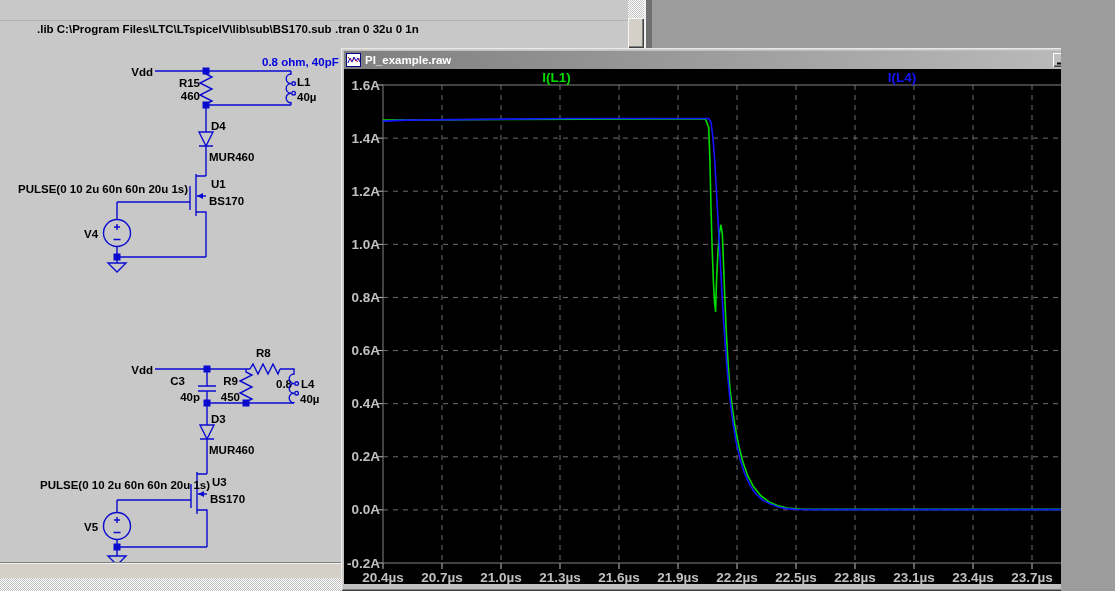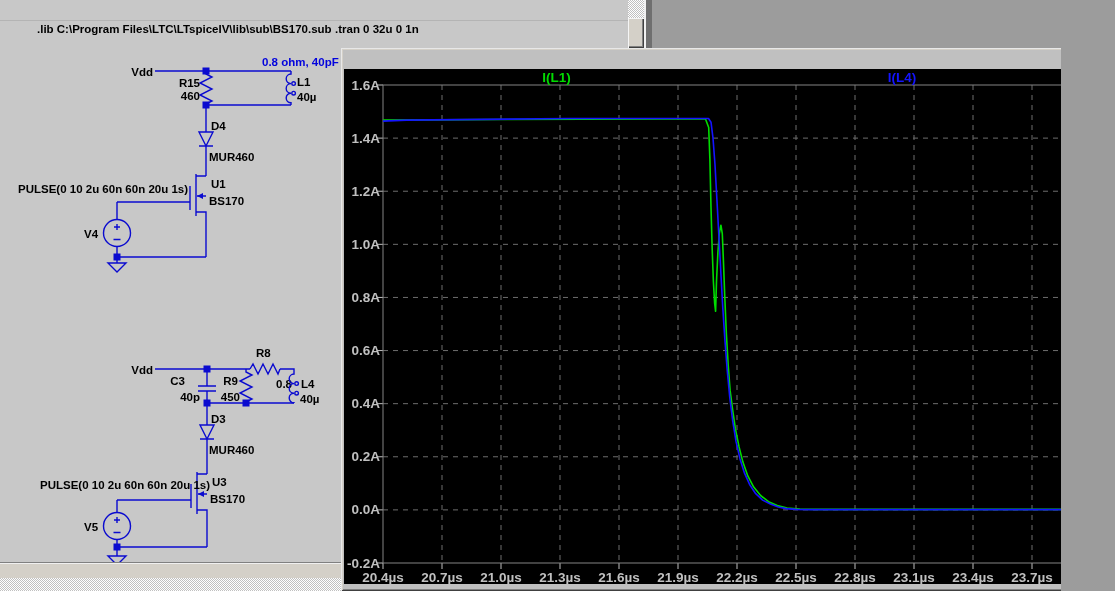--- a/index.html
+++ b/index.html
@@ -173,20 +173,44 @@
     <div id="sch-bottom-line"></div>
     <div id="sch-bottom-bar"></div>
     <div id="sch-hscroll" class="checker"></div>
   </div>
 
   <div class="vline-white"></div>
   <div class="vband-dark"></div>
   <div id="mdi-top-right"></div>
 
   <div id="wave-window">
+    <div id="titlebar">
+      <svg class="win-icon" viewBox="0 0 16 16">
+        <rect x="0.5" y="1.5" width="14" height="13" fill="#ffffff" stroke="#000080"></rect>
+        <path d="M2,11 L4,6 L6,10 L8,5 L10,9 L12,6 L14,10" fill="none" stroke="#0000cc" stroke-width="1"></path>
+        <path d="M2,5 L5,9 L8,7 L11,10 L14,6" fill="none" stroke="#cc0000" stroke-width="1" stroke-dasharray="1.5 1"></path>
+      </svg>
+      <span class="title-text">PI_example.raw</span>
+      <div class="tb-btn" id="btn-min">
+        <svg width="10" height="9" viewBox="0 0 10 9">
+          <path d="M1,7.5 H7" stroke="#000" stroke-width="2"></path>
+        </svg>
+      </div>
+      <div class="tb-btn" id="btn-max">
+        <svg width="10" height="9" viewBox="0 0 10 9">
+          <rect x="0.5" y="1.5" width="8" height="7" fill="none" stroke="#000"></rect>
+          <path d="M0.5,2 H8.5" stroke="#000" stroke-width="2"></path>
+        </svg>
+      </div>
+      <div class="tb-btn" id="btn-close">
+        <svg width="9" height="9" viewBox="0 0 9 9">
+          <path d="M1.5,1.5 L7.5,7.5 M7.5,1.5 L1.5,7.5" stroke="#000" stroke-width="1.6"></path>
+        </svg>
+      </div>
+    </div>
     <div id="client"><svg width="765" height="515">
           <rect x="0" y="0" width="765" height="515" fill="#000000"></rect>
           <line x1="39" y1="494" x2="39" y2="500" stroke="#c0c0c0"></line>
           <line x1="98.00000000000011" y1="16" x2="98.00000000000011" y2="494" stroke="#6e6e6e" stroke-dasharray="5 5"></line>
           <line x1="98.00000000000011" y1="494" x2="98.00000000000011" y2="500" stroke="#c0c0c0"></line>
           <line x1="157.00000000000023" y1="16" x2="157.00000000000023" y2="494" stroke="#6e6e6e" stroke-dasharray="5 5"></line>
           <line x1="157.00000000000023" y1="494" x2="157.00000000000023" y2="500" stroke="#c0c0c0"></line>
           <line x1="216.00000000000034" y1="16" x2="216.00000000000034" y2="494" stroke="#6e6e6e" stroke-dasharray="5 5"></line>
           <line x1="216.00000000000034" y1="494" x2="216.00000000000034" y2="500" stroke="#c0c0c0"></line>
           <line x1="275.00000000000045" y1="16" x2="275.00000000000045" y2="494" stroke="#6e6e6e" stroke-dasharray="5 5"></line>

